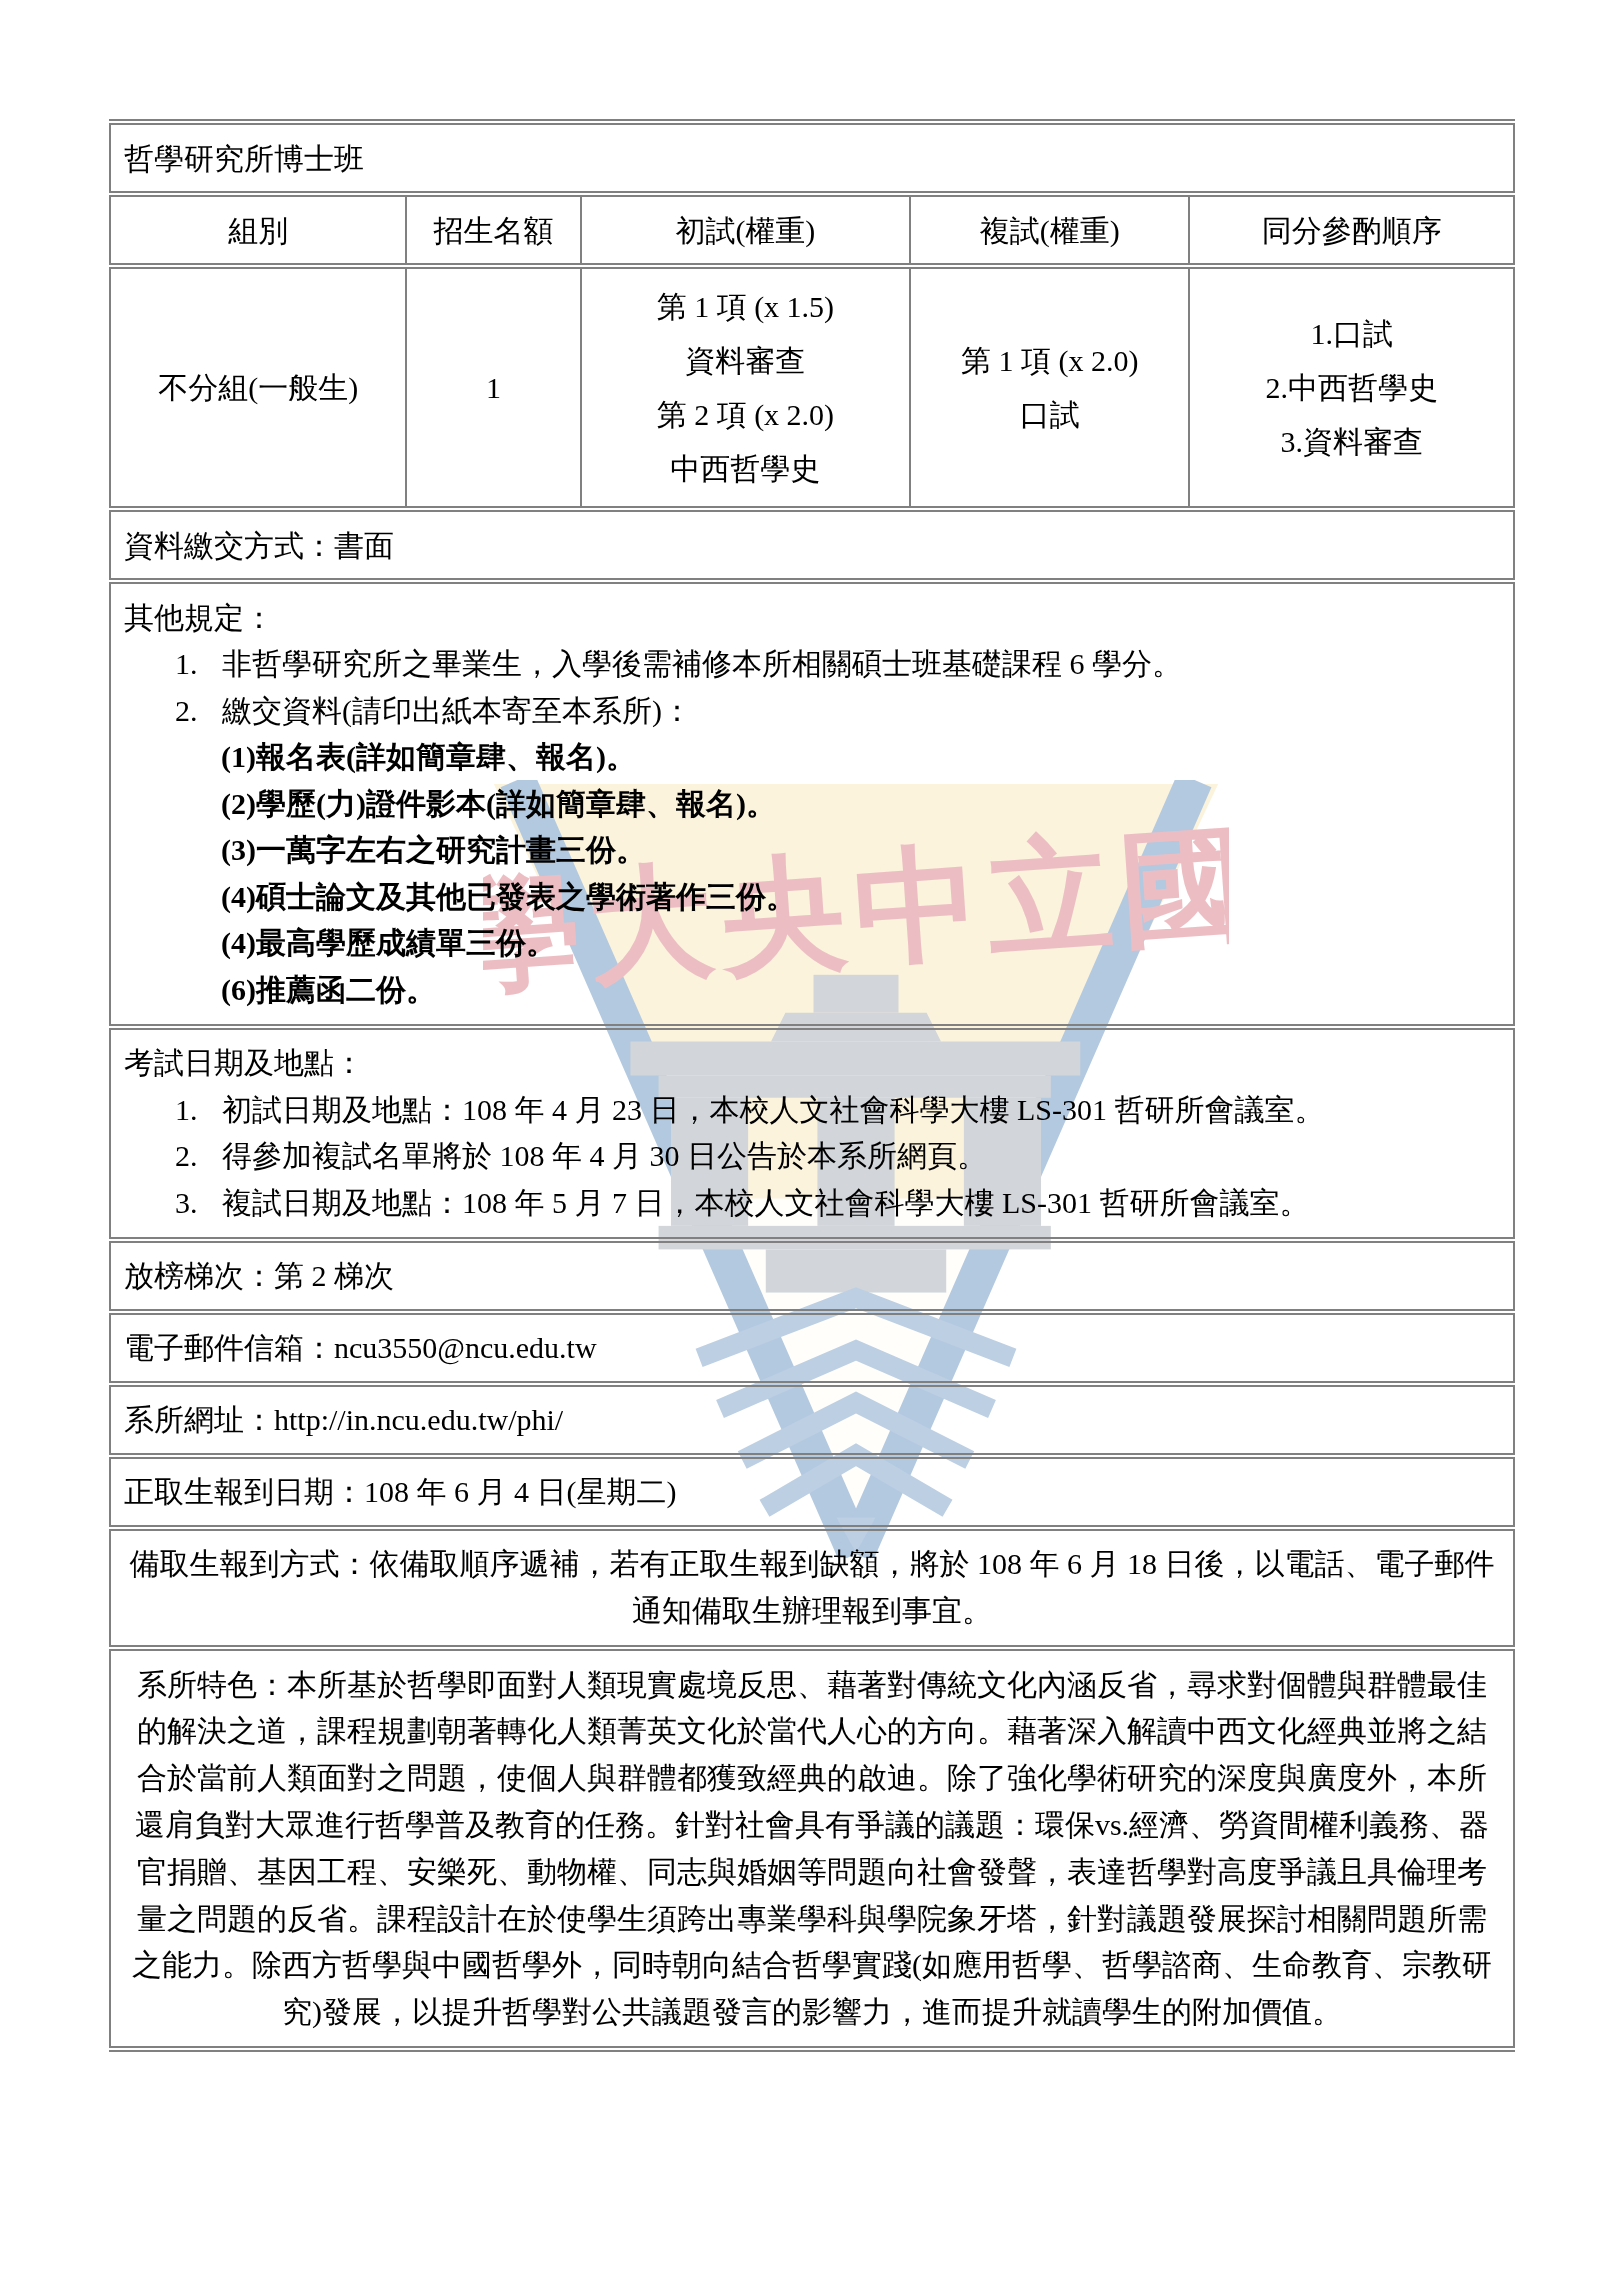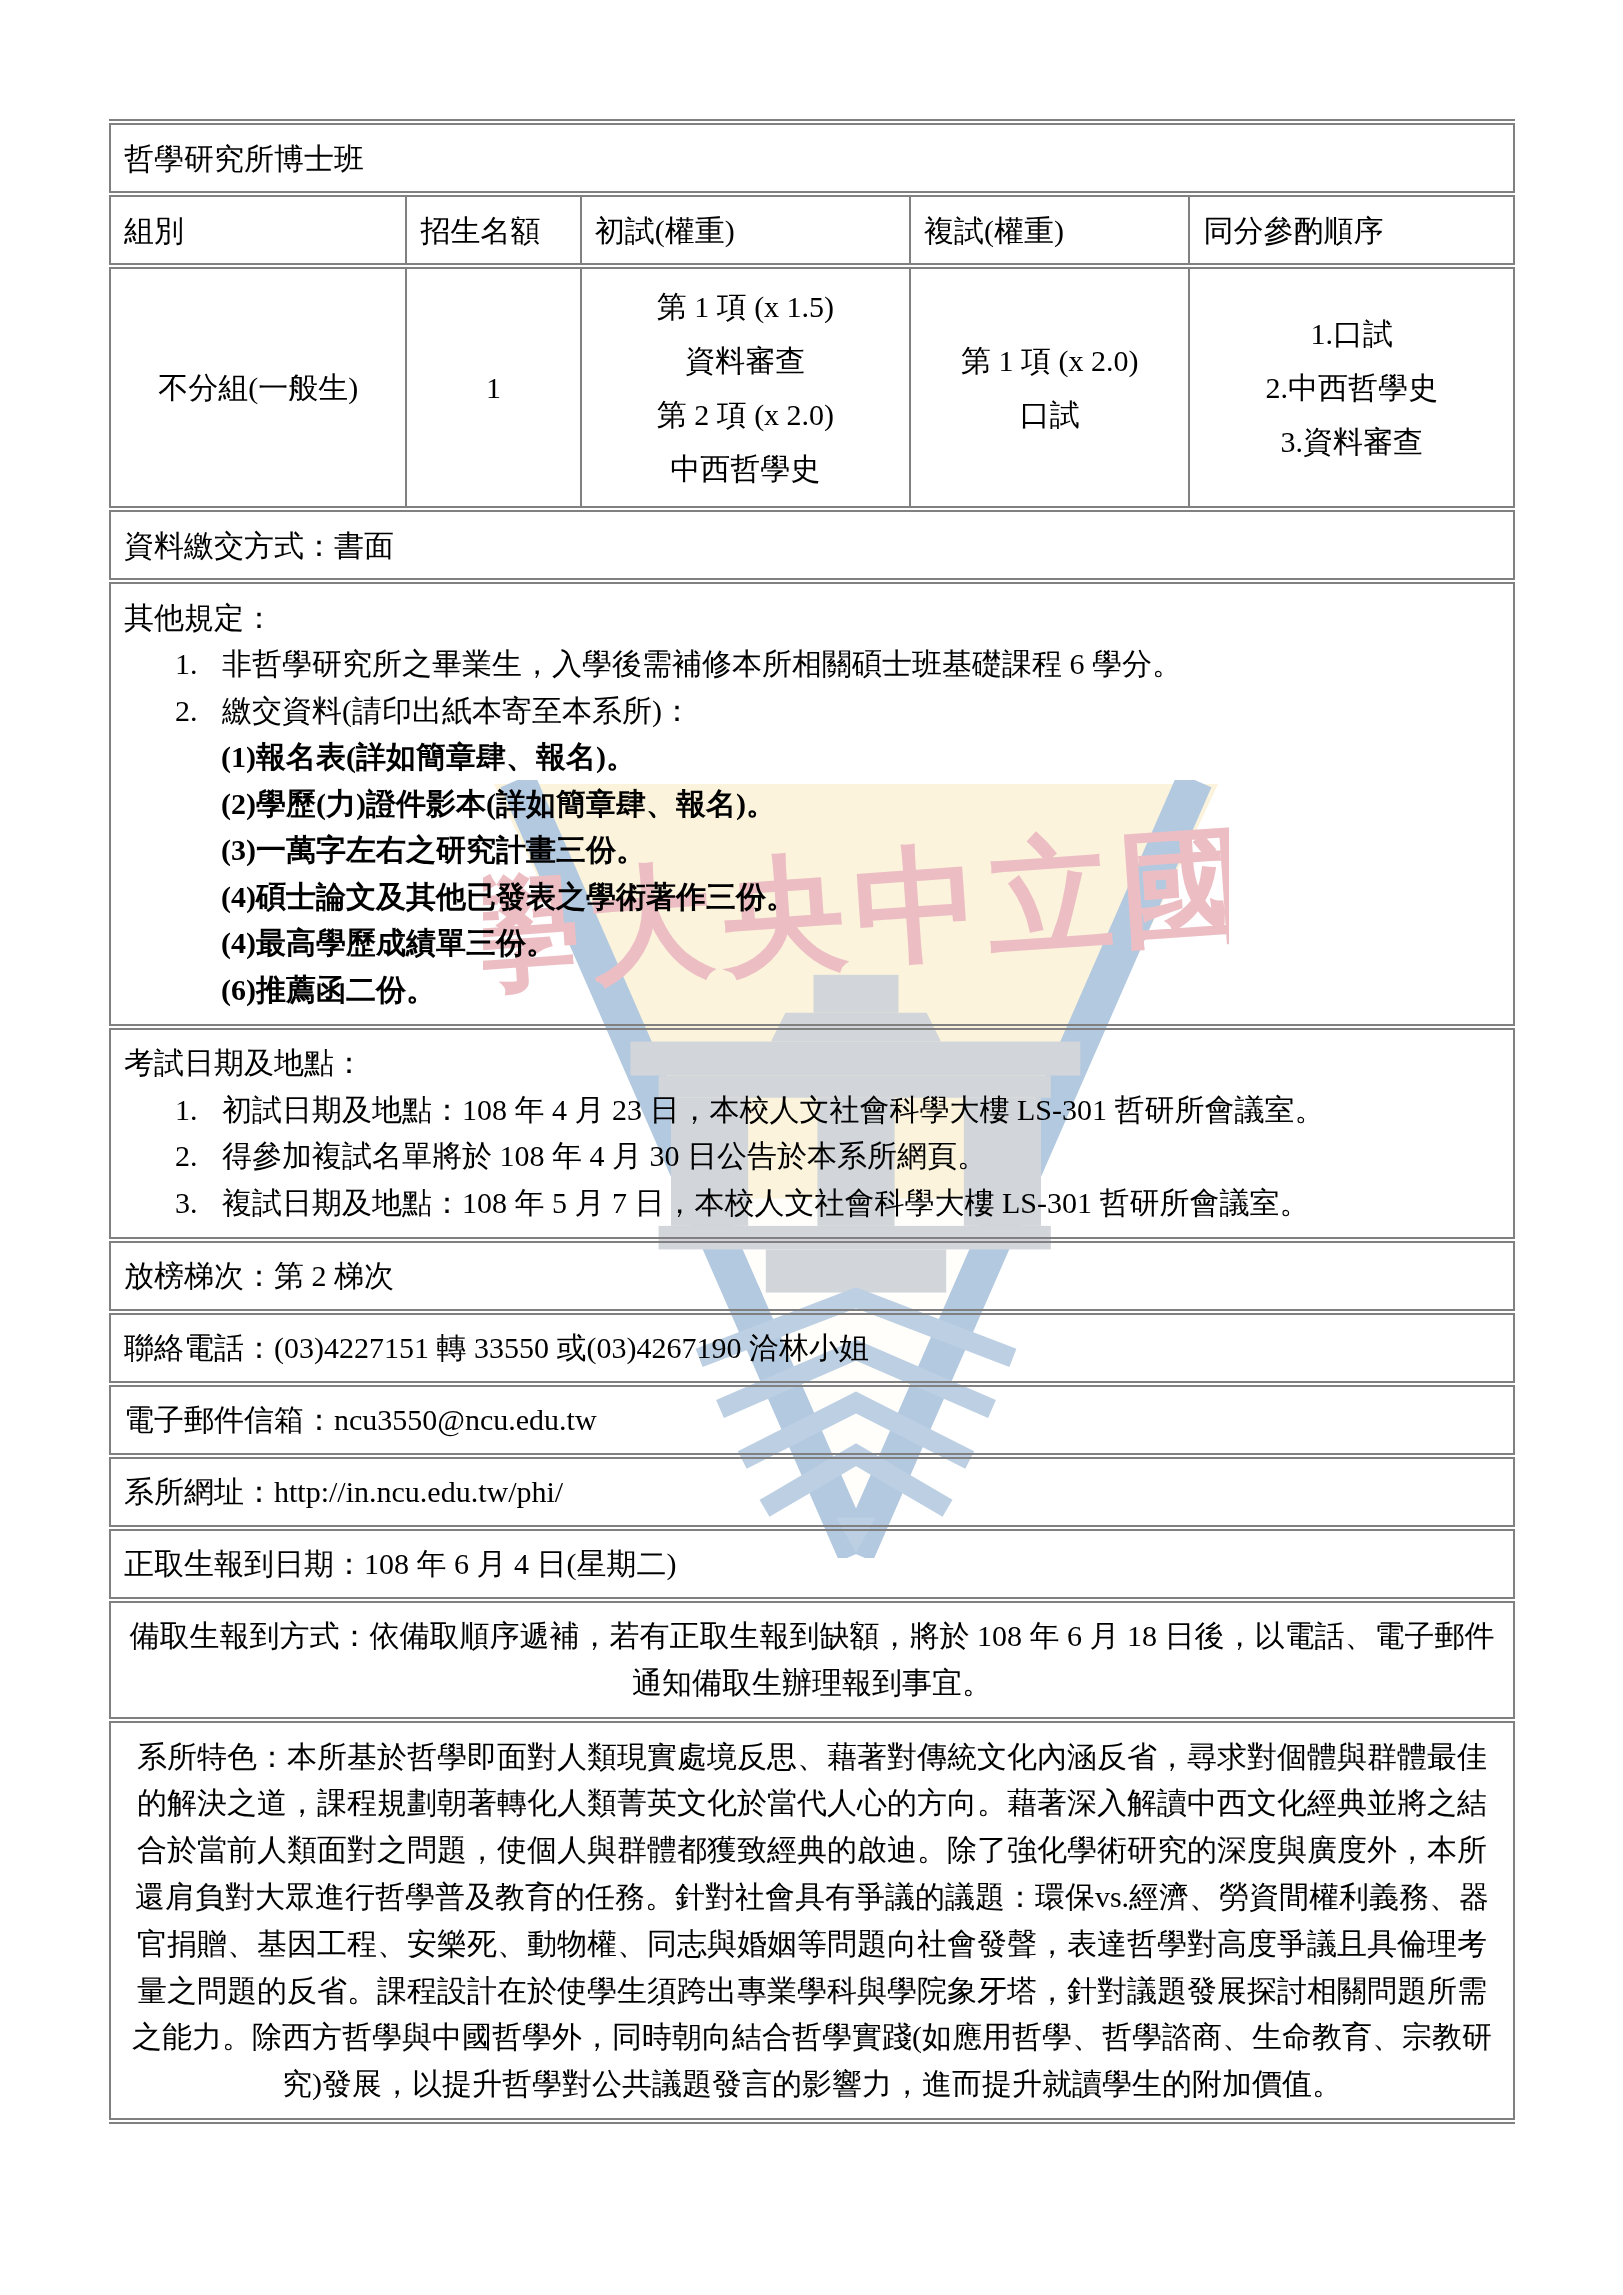--- a/index.html
+++ b/index.html
@@ -39,21 +39,21 @@
   table.doc td {
     border: 2.6px solid #808080;
     border-top: 6.5px double #808080;
     border-bottom: 6.5px double #808080;
     padding: 10.5px 13px;
     vertical-align: middle;
     background: transparent;
     word-break: break-word;
   }
   td.title-cell { text-align: left; padding: 15.7px 13px; }
-  td.head-cell  { text-align: left; padding: 7.9px 5.2px; }
+  td.head-cell  { text-align: center; padding: 7.9px 5.2px; }
   td.center-cell{ text-align: center; }
   .multiline div { line-height: 1.8; }
   .block { line-height: 1.55; }
   .block .h { line-height: 1.55; }
   .num-item { display: flex; margin-left: 51px; line-height: 1.55; }
   .num-item .num { width: 47px; flex: 0 0 47px; }
   .num-item .txt { flex: 1; }
   .sub-item { margin-left: 97px; line-height: 1.55; font-weight: bold; }
   .para { line-height: 1.56; text-align: center; }
 </style>
@@ -170,23 +170,20 @@
           <span class="num">3.</span>
           <span class="txt">複試日期及地點：108 年 5 月 7 日，本校人文社會科學大樓 LS-301 哲研所會議室。</span>
         </div>
       </td>
     </tr>
 
     <tr>
       <td colspan="5">放榜梯次：第 2 梯次</td>
     </tr>
 
-    <tr>
-      <td colspan="5">聯絡電話：(03)4227151 轉 33550 或(03)4267190 洽林小姐</td>
-    </tr>
 
     <tr>
       <td colspan="5">電子郵件信箱：ncu3550@ncu.edu.tw</td>
     </tr>
 
     <tr>
       <td colspan="5">系所網址：http://in.ncu.edu.tw/phi/</td>
     </tr>
 
     <tr>

